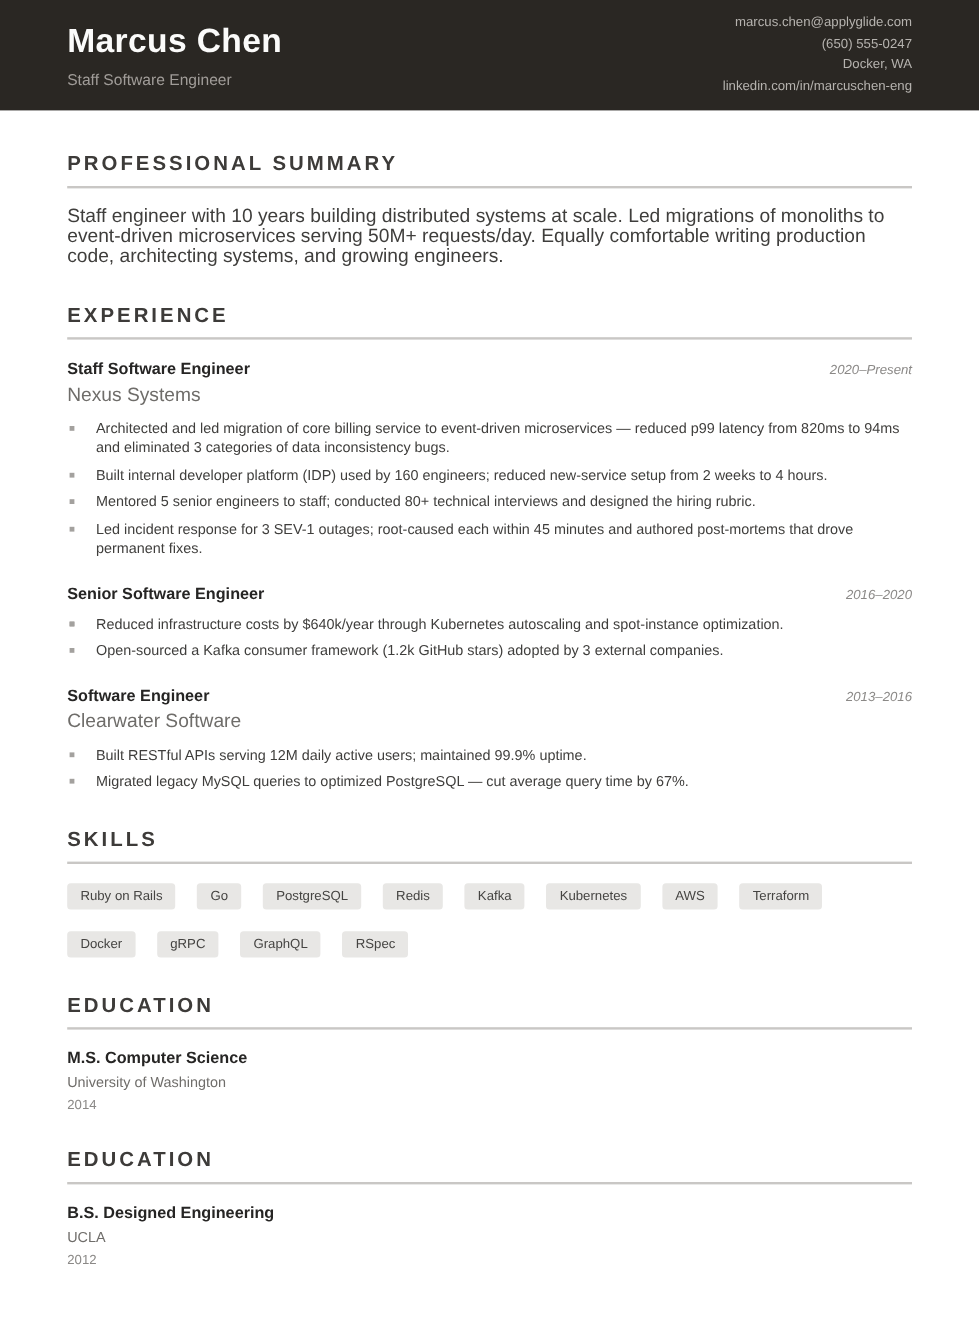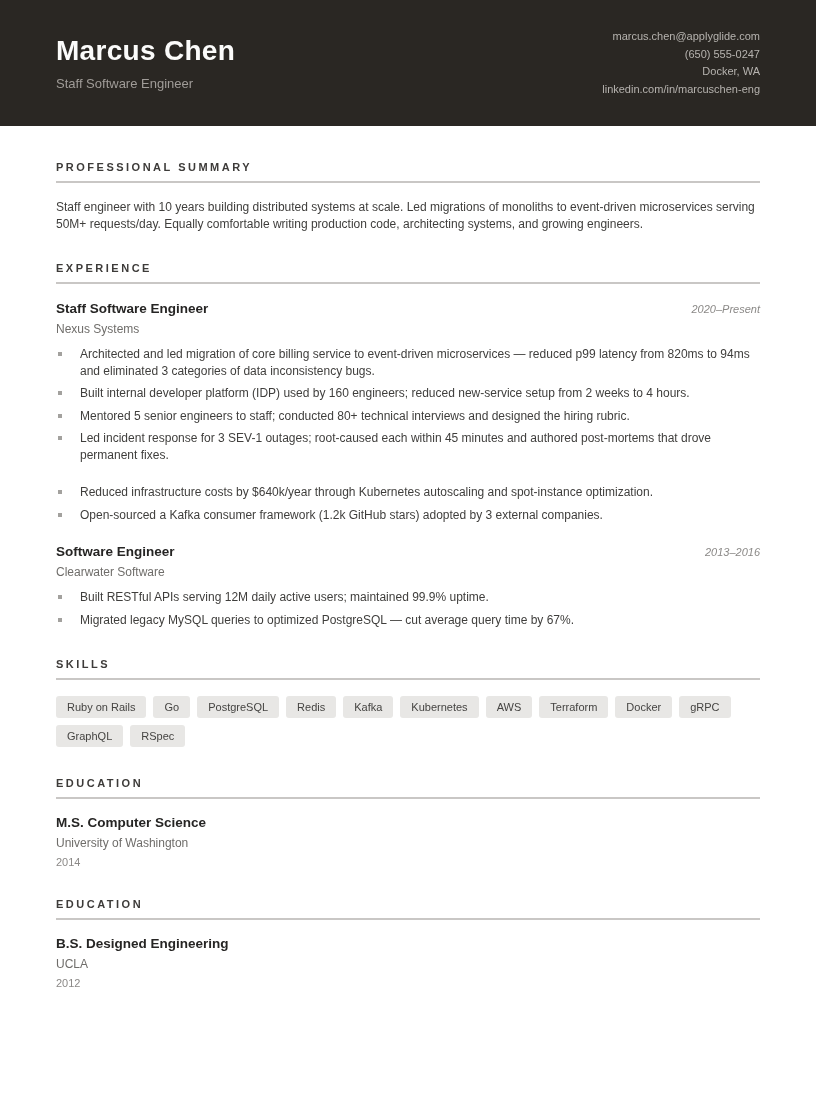--- a/index.html
+++ b/index.html
@@ -7,21 +7,21 @@
   body {
     width: 816px;
     min-height: 1100px;
     margin: 0 auto;
     font-family: "Liberation Sans", sans-serif;
     color: #403f3d;
   }
 
   
   .hdr {
-    height: 126px;
+    height: 92px;
     background: #2a2723;
     display: flex;
     justify-content: space-between;
     align-items: center;
     padding: 0 56px;
   }
   .hdr-name {
     font-size: 28px;
     font-weight: 700;
     color: #fbfbfa;
@@ -37,34 +37,34 @@
     font-size: 11px;
     color: #b6b3af;
     line-height: 17.5px;
   }
 
   
   main { padding: 0 56px 60px; }
   .section { margin-top: 30px; }
   .section.first { margin-top: 35px; }
   .section-head {
-    font-size: 11px;
+    font-size: 17px;
     font-weight: 700;
     letter-spacing: 2.5px;
     color: #3d3b39;
   }
   .rule {
     border: none;
     border-top: 2px solid #c9c7c5;
     margin-top: 8px;
   }
 
   .summary-text {
     margin-top: 16px;
-    font-size: 12px;
+    font-size: 16px;
     line-height: 16.5px;
     color: #3f3e3c;
     max-width: 704px;
   }
 
   
   .job { margin-top: 17px; }
   .job + .job { margin-top: 21px; }
   .job-head {
     display: flex;
@@ -76,21 +76,21 @@
     font-weight: 700;
     color: #262524;
   }
   .job-dates {
     font-size: 11px;
     font-style: italic;
     color: #8b8987;
   }
   .company {
     margin-top: 6px;
-    font-size: 12px;
+    font-size: 16px;
     color: #6f6d6a;
   }
   ul.bullets {
     list-style: none;
     margin-top: 10px;
   }
   ul.bullets li {
     position: relative;
     padding-left: 24px;
     margin-top: 6px;
@@ -105,21 +105,21 @@
     width: 4px;
     height: 4px;
     background: #a3a19e;
   }
 
   
   .chips {
     margin-top: 16px;
     display: flex;
     flex-wrap: wrap;
-    gap: 7px;
+    gap: 18px;
   }
   .chip {
     background: #e8e7e5;
     border-radius: 3px;
     padding: 5px 11px;
     font-size: 11px;
     color: #454442;
     white-space: nowrap;
   }
 
@@ -177,20 +177,24 @@
       <div class="company">Nexus Systems</div>
       <ul class="bullets">
         <li><span class="bullet-dot"></span><span>Architected and led migration of core billing service to event-driven microservices — reduced p99 latency from 820ms to 94ms and eliminated 3 categories of data inconsistency bugs.</span></li>
         <li><span class="bullet-dot"></span><span>Built internal developer platform (IDP) used by 160 engineers; reduced new-service setup from 2 weeks to 4 hours.</span></li>
         <li><span class="bullet-dot"></span><span>Mentored 5 senior engineers to staff; conducted 80+ technical interviews and designed the hiring rubric.</span></li>
         <li><span class="bullet-dot"></span><span>Led incident response for 3 SEV-1 outages; root-caused each within 45 minutes and authored post-mortems that drove permanent fixes.</span></li>
       </ul>
     </div>
 
     <div class="job">
+      <div class="job-head">
+        <span class="job-title">Senior Software Engineer</span>
+        <span class="job-dates">2016–2020</span>
+      </div>
       <ul class="bullets">
         <li><span class="bullet-dot"></span></li>
         <li><span class="bullet-dot"></span><span>Reduced infrastructure costs by $640k/year through Kubernetes autoscaling and spot-instance optimization.</span></li>
         <li><span class="bullet-dot"></span><span>Open-sourced a Kafka consumer framework (1.2k GitHub stars) adopted by 3 external companies.</span></li>
       </ul>
     </div>
 
     <div class="job">
       <div class="job-head">
         <span class="job-title">Software Engineer</span>

